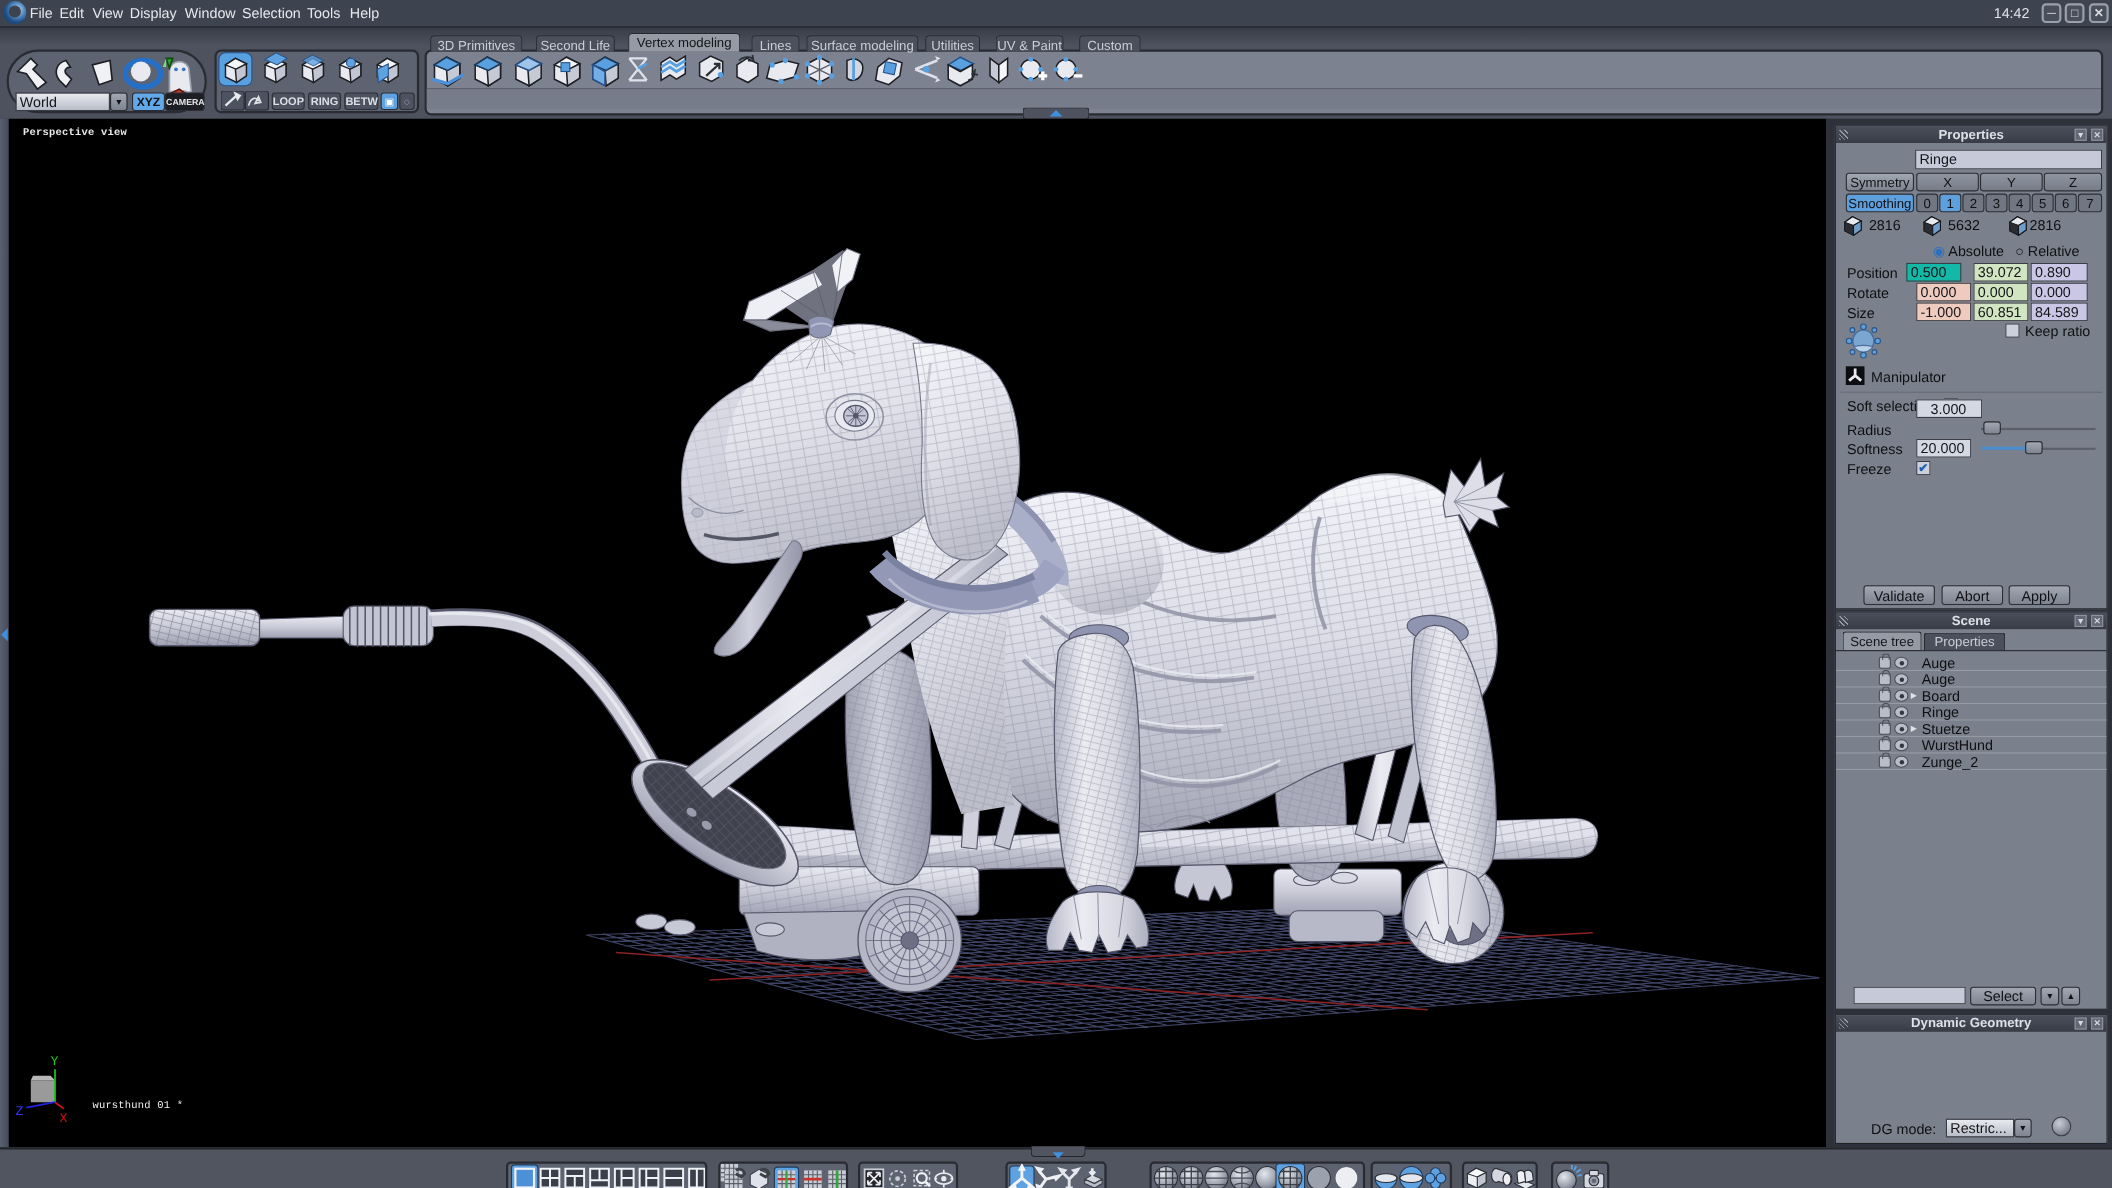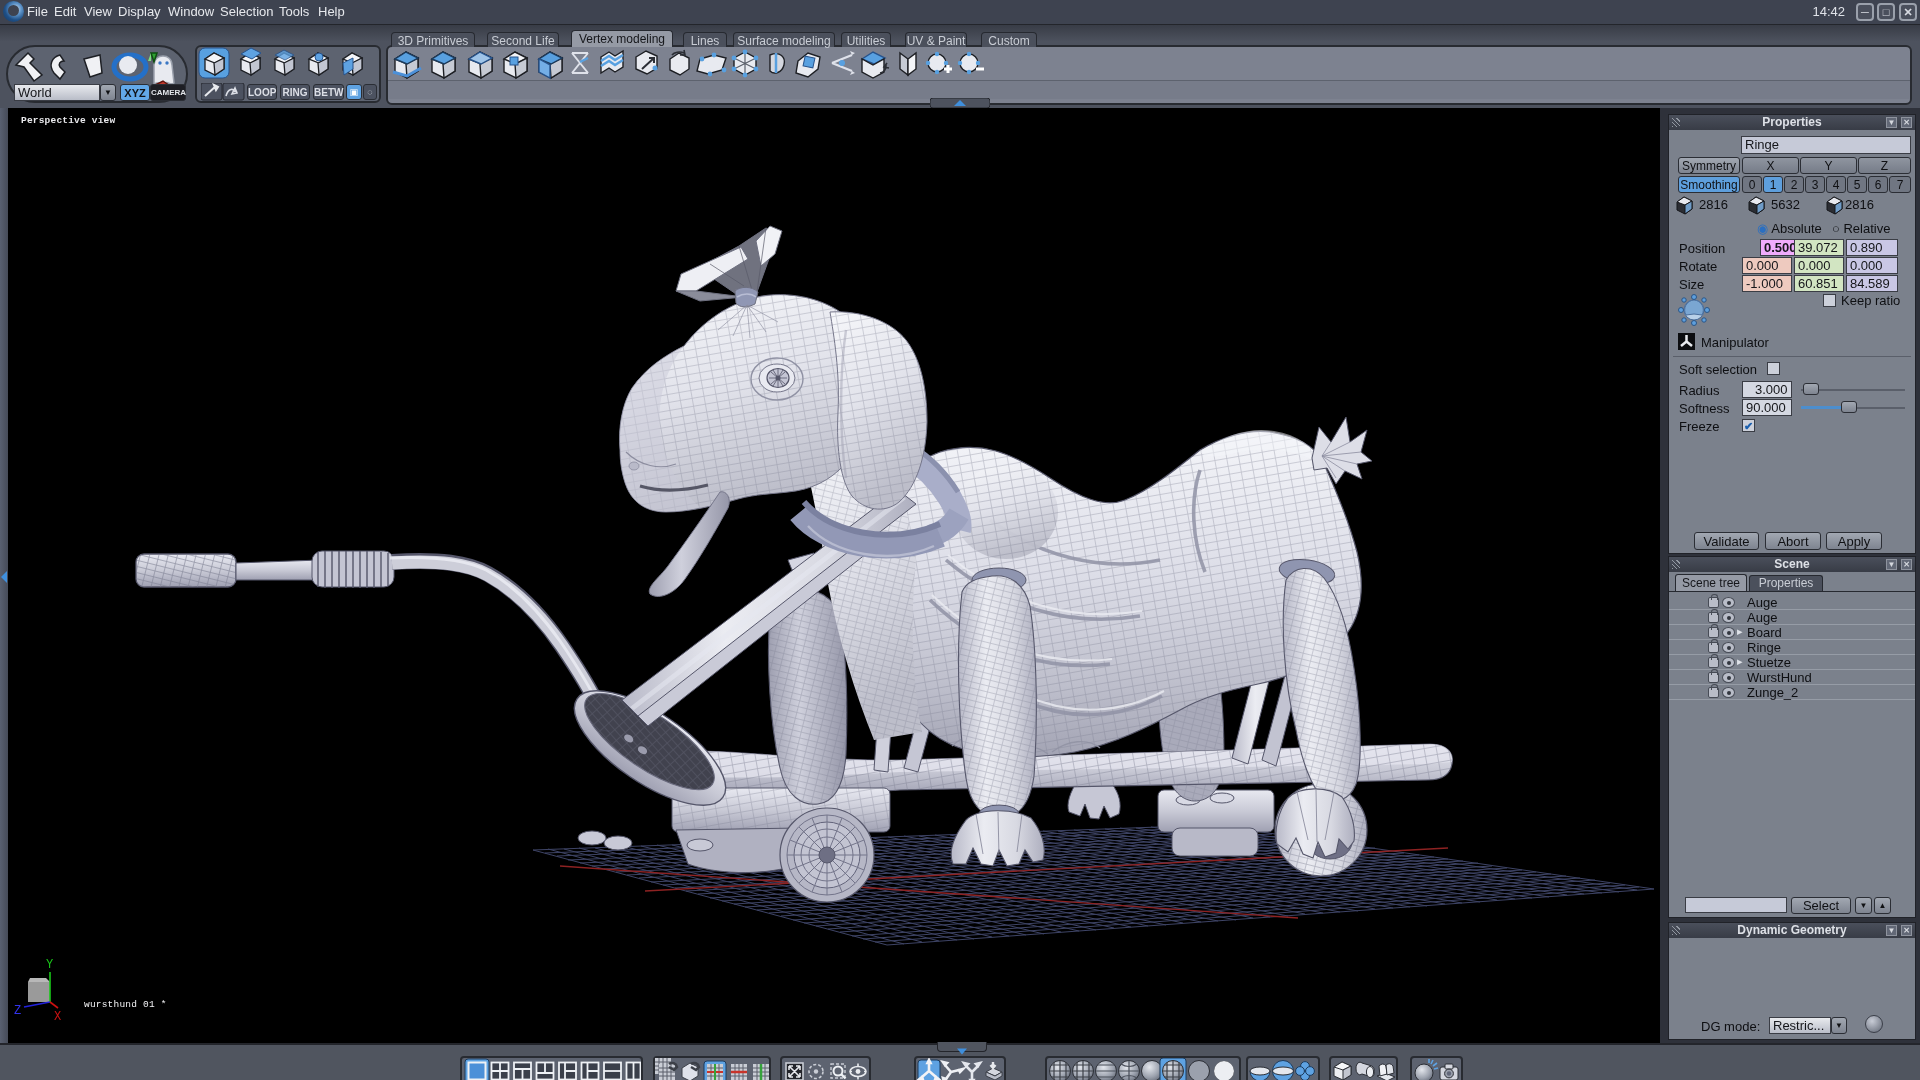--- a/index.html
+++ b/index.html
@@ -509,21 +509,21 @@
         <use href="#mcube" x="150"></use>
       </svg>
       <div class="plabel" style="left:30px; top:82px;">2816</div>
       <div class="plabel" style="left:102px; top:82px;">5632</div>
       <div class="plabel" style="left:176px; top:82px;">2816</div>
       <div class="plabel" style="left:88px; top:106px;"><span style="color:#2b6fc0">◉</span> Absolute</div>
       <div class="plabel" style="left:163px; top:106px;">○ Relative</div>
       <div class="plabel" style="left:10px; top:126px;">Position</div>
       <div class="plabel" style="left:10px; top:144px;">Rotate</div>
       <div class="plabel" style="left:10px; top:162px;">Size</div>
-      <div class="fld" style="left:91px; top:124px; width:50px; height:17px; background:#f0abfc;font-weight:bold;">0.500</div>
+      <div class="fld" style="left:64px; top:124px; width:50px; height:17px; background:#14b8a6;">0.500</div>
       <div class="fld" style="left:125px; top:124px; width:50px; height:17px; background:#d2e5c2;">39.072</div>
       <div class="fld" style="left:177px; top:124px; width:52px; height:17px; background:#c9c7e5;">0.890</div>
       <div class="fld" style="left:73px; top:142px; width:50px; height:17px; background:#eecabf;">0.000</div>
       <div class="fld" style="left:125px; top:142px; width:50px; height:17px; background:#d2e5c2;">0.000</div>
       <div class="fld" style="left:177px; top:142px; width:52px; height:17px; background:#c9c7e5;">0.000</div>
       <div class="fld" style="left:73px; top:160px; width:50px; height:17px; background:#eecabf;">-1.000</div>
       <div class="fld" style="left:125px; top:160px; width:50px; height:17px; background:#d2e5c2;">60.851</div>
       <div class="fld" style="left:177px; top:160px; width:52px; height:17px; background:#c9c7e5;">84.589</div>
       <svg width="34" height="34" viewBox="0 0 34 34" style="position:absolute; left:8px; top:178px;">
         <circle cx="17" cy="17" r="10" fill="#b8d0e8" stroke="#4a6e9c"></circle>
@@ -544,25 +544,25 @@
       <div style="position:absolute; left:9px; top:218px; width:17px; height:17px; background:#0c0d10;">
         <svg width="17" height="17">
             <path d="M8.5 8.5 L8.5 2 M8.5 8.5 L3 13 M8.5 8.5 L14 13" stroke="#e8eaee" stroke-width="2.5"></path>
           </svg>
       </div>
       <div class="plabel" style="left:32px; top:220px;">Manipulator</div>
       <div style="position:absolute; left:4px; top:241px; width:238px; height:1px; background:#9aa0aa; border-top:1px solid #5a5f6a;"></div>
       <div class="plabel" style="left:10px; top:247px;">Soft selection</div>
       <div style="position:absolute; left:98px; top:247px; width:13px; height:13px; border:1px solid #3a3d45; background:#ccd0da;"></div>
       <div class="plabel" style="left:10px; top:268px;">Radius</div>
-      <div class="fld" style="left:73px; top:266px; width:50px; height:17px; background:#d4d8e2;padding-left:12px;">3.000</div>
+      <div class="fld" style="left:73px; top:248px; width:60px; height:17px; background:#d4d8e2;padding-left:12px;">3.000</div>
       <div style="position:absolute; left:132px; top:274px; width:104px; height:2px; background:#5a5f6a;"></div>
       <div class="btn3d" style="left:134px; top:268px; width:16px; height:12px;"></div>
       <div class="plabel" style="left:10px; top:286px;">Softness</div>
-      <div class="fld" style="left:73px; top:284px; width:50px; height:17px; background:#d4d8e2;">90.000</div>
+      <div class="fld" style="left:73px; top:284px; width:50px; height:17px; background:#d4d8e2;">20.000</div>
       <div style="position:absolute; left:132px; top:292px; width:104px; height:2px; background:#5a5f6a;"></div>
       <div style="position:absolute; left:132px; top:291px; width:45px; height:3px; background:#4d8ecd;"></div>
       <div class="btn3d" style="left:172px; top:286px; width:16px; height:12px;"></div>
       <div class="plabel" style="left:10px; top:304px;">Freeze</div>
       <div style="position:absolute; left:73px; top:304px; width:13px; height:13px; border:1px solid #3a3d45; background:#ccd0da; color:#1b5fae; font-size:11px; font-weight:bold; line-height:12px; text-align:center;">✔</div>
       <div class="btn3d" style="left:25px; top:417px; width:65px; height:18px; font-size:13px; line-height:17px;">Validate</div>
       <div class="btn3d" style="left:96px; top:417px; width:56px; height:18px; font-size:13px; line-height:17px;">Abort</div>
       <div class="btn3d" style="left:157px; top:417px; width:56px; height:18px; font-size:13px; line-height:17px;">Apply</div>
     </div>
 

